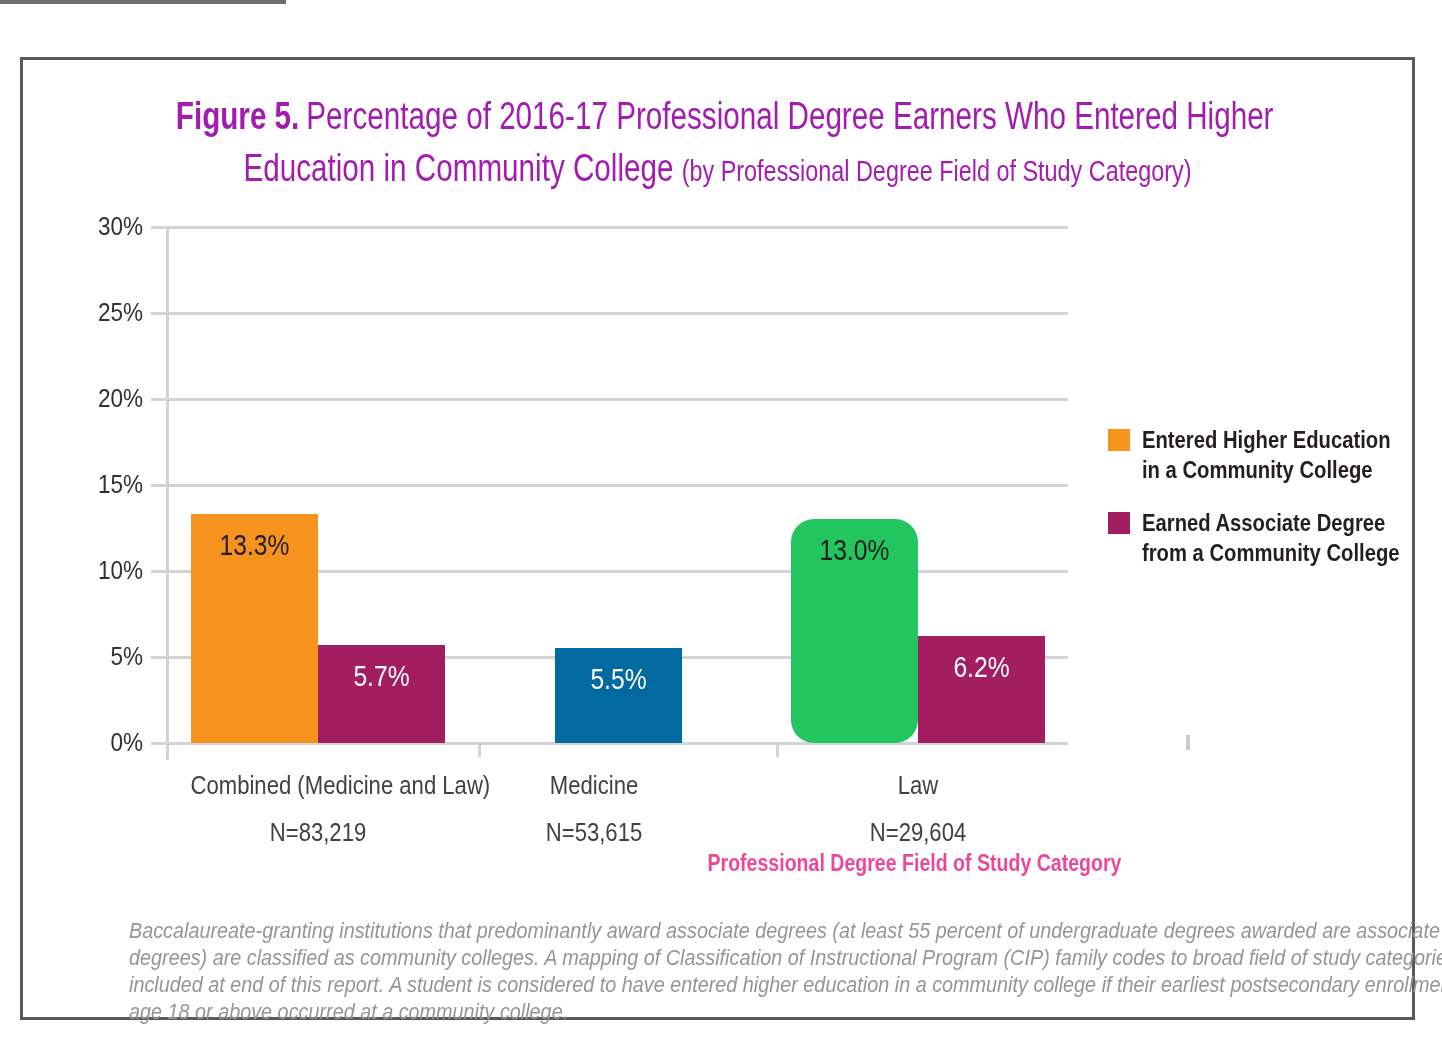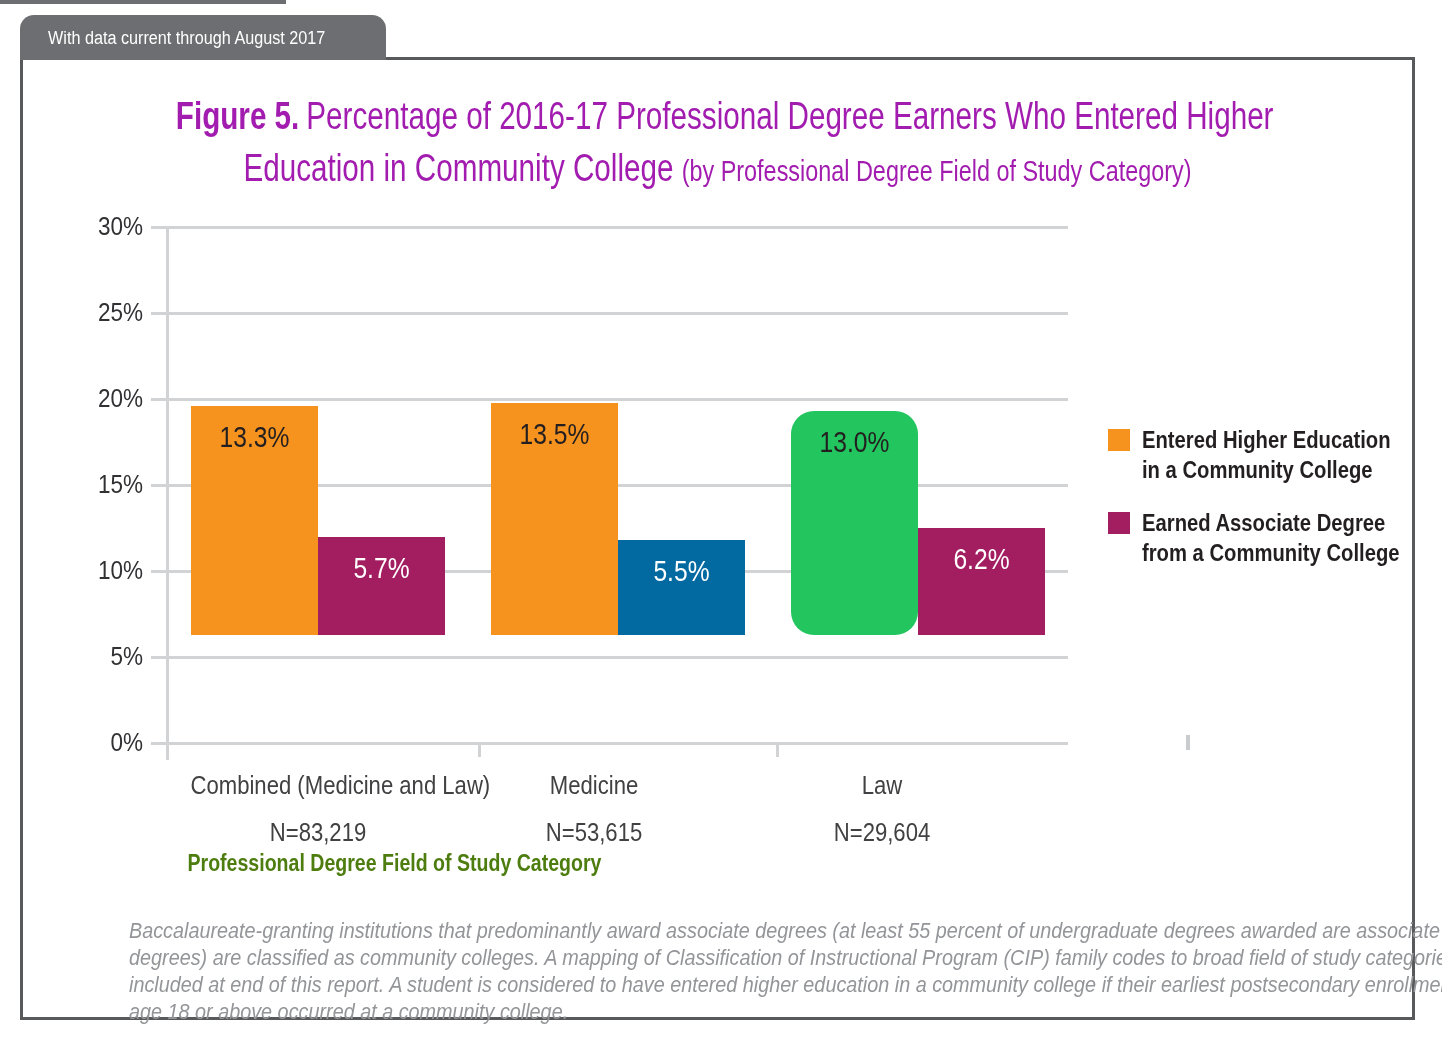--- a/index.html
+++ b/index.html
@@ -30,32 +30,32 @@
   .title-paren{font-size:30px;}
 
   
   .grid-line{position:absolute;left:128px;width:917px;height:3px;background:#D1D3D4;}
   .y-axis-line{position:absolute;left:143px;top:167px;width:3px;height:533px;background:#D1D3D4;}
   .ytick-label{position:absolute;left:20px;width:100px;text-align:right;font-size:25px;
                color:#313134;transform:scaleX(.9);transform-origin:100% 50%;white-space:nowrap;}
   .axis-tick{position:absolute;width:3px;height:14px;top:683px;background:#D1D3D4;}
   .axis-tick-right{position:absolute;left:1163px;top:675px;width:4px;height:15px;background:#C9CBCD;}
 
-  .bar-group{position:absolute;top:167px;width:300px;height:408px;
+  .bar-group{position:absolute;top:167px;width:300px;height:516px;
              display:flex;align-items:flex-end;justify-content:center;}
   .bar{position:relative;width:127px;}
   .bar-label{position:absolute;top:15px;left:0;right:0;text-align:center;font-size:29px;
              transform:scaleX(.85);white-space:nowrap;}
 
   .cat-cell{position:absolute;top:710px;width:300px;text-align:center;color:#414042;}
   .cat-label{font-size:26px;white-space:nowrap;transform:scaleX(.85);}
   .n-label{margin-top:16px;font-size:26px;white-space:nowrap;transform:scaleX(.85);}
 
-  .x-axis-title{position:absolute;left:128px;top:790px;width:990px;text-align:left;
-                font-size:23px;font-weight:bold;color:#4d7c0f;}
+  .x-axis-title{position:absolute;left:145px;top:790px;width:990px;text-align:right;
+                font-size:23px;font-weight:bold;color:#ec4899;}
   .x-axis-title > span{display:inline-block;transform:scaleX(.85);white-space:nowrap;}
 
   
   .legend{position:absolute;left:1085px;top:365px;}
   .legend-item{display:flex;align-items:flex-start;margin-bottom:23px;}
   .swatch{width:22px;height:22px;margin-top:4px;margin-right:12px;flex:0 0 auto;}
   .legend-text{font-size:23px;font-weight:bold;color:#231F20;line-height:30px;
                transform:scaleX(.88);transform-origin:0 0;white-space:nowrap;}
 
   
@@ -63,23 +63,20 @@
   .fn-line{font-size:22px;line-height:27px;white-space:nowrap;
            transform:scaleX(.9);transform-origin:0 50%;}
 </style>
 </head>
 <body>
 
 <div class="page">
 
   <div class="top-strip"></div>
 
-  <div class="banner-tab">
-    <div class="banner-label">With data current through August 2017</div>
-  </div>
 
   <div class="figure-box">
 
     <div class="figure-title">
       <div class="title-line">
         <span class="fig-label">Figure 5.</span><span>Percentage of 2016-17 Professional Degree Earners Who Entered Higher</span>
       </div>
       <div class="title-line">
         <span>Education in Community College</span>
         <span class="title-paren">(by Professional Degree Field of Study Category)</span>
@@ -111,40 +108,37 @@
           </div>
           <div class="bar" style="height: 98.04px; background: rgb(162, 30, 97);">
             <div class="bar-label" style="color: rgb(255, 255, 255);">5.7%</div>
           </div>
         </div>
         <div class="cat-cell" style="left: 145px;">
           <div class="cat-label">Combined (Medicine and Law)</div>
           <div class="n-label">N=83,219</div>
         </div>
         <div class="bar-group" style="left: 445px;">
-          <div class="bar" style="height: 232.2px; background: rgb(246, 146, 30);">
-            <div class="bar-label" style="color: rgb(35, 31, 32);">13.5%</div>
-          </div>
           <div class="bar" style="height: 94.6px; background: #0369a1;">
             <div class="bar-label" style="color: rgb(255, 255, 255);">5.5%</div>
           </div>
         </div>
         <div class="cat-cell" style="left: 421px;">
           <div class="cat-label">Medicine</div>
           <div class="n-label">N=53,615</div>
         </div>
         <div class="bar-group" style="left: 745px;">
           <div class="bar" style="height: 223.6px; background: #22c55e; border-radius: 23px;">
             <div class="bar-label" style="color: rgb(35, 31, 32);">13.0%</div>
           </div>
           <div class="bar" style="height: 106.64px; background: rgb(162, 30, 97);">
             <div class="bar-label" style="color: rgb(255, 255, 255);">6.2%</div>
           </div>
         </div>
-        <div class="cat-cell" style="left: 709px;">
+        <div class="cat-cell" style="left: 745px;">
           <div class="cat-label">Law</div>
           <div class="n-label">N=29,604</div>
         </div>
       </div>
 
     <div class="x-axis-title">
       <span>Professional Degree Field of Study Category</span>
     </div>
 
     <div class="legend">

